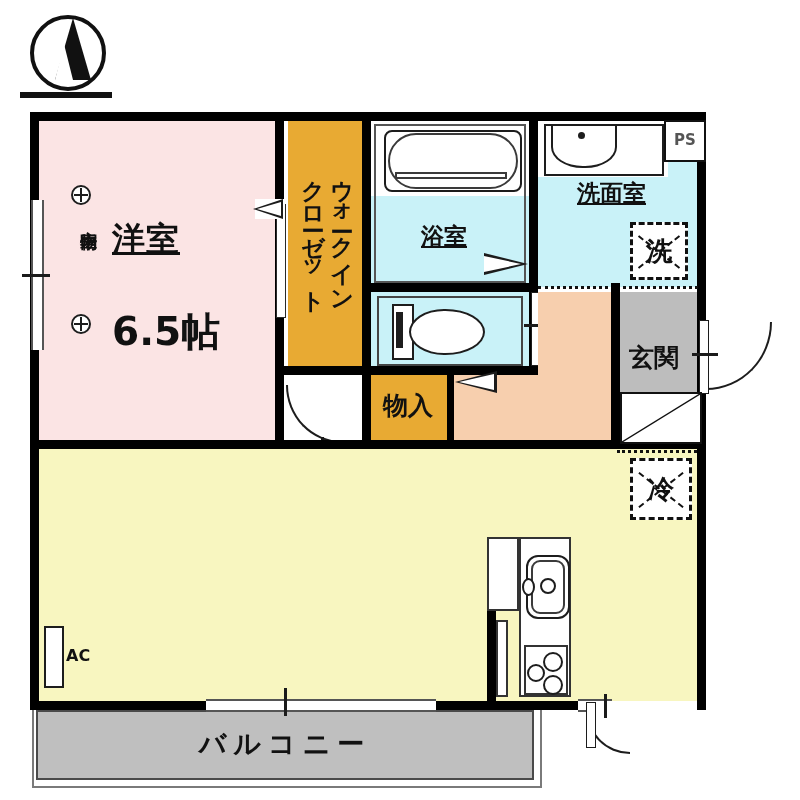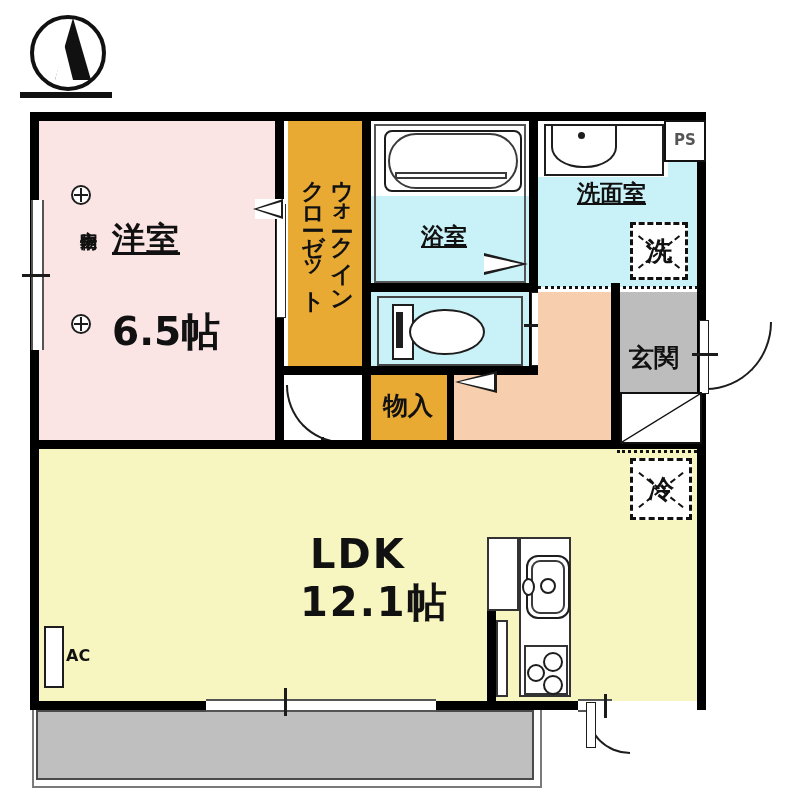--- a/index.html
+++ b/index.html
@@ -115,20 +115,21 @@
 
 <div id="plan">
 
   <div class="compass-ring" style="left:30px;top:15px;width:68px;height:68px;"></div>
   <div class="compass-needle" style="left:55px;top:18px;border-left:18px solid transparent;border-right:18px solid transparent;border-bottom:62px solid #111;"></div>
   <div class="compass-needle" style="left:55px;top:44px;border-left:9px solid transparent;border-right:9px solid transparent;border-bottom:36px solid #fff;"></div>
   <div class="compass-bar" style="left:20px;top:92px;width:92px;height:6px;"></div>
 
   <div class="room fill-balcony" style="left:36px;top:710px;width:498px;height:70px;border:2px solid #4a4a4a;"></div>
   <div class="hair" style="left:32px;top:706px;width:506px;height:78px;background:transparent;border:2px solid #7a7a7a;"></div>
+  <div class="lbl t-balcony center" style="left:36px;top:730px;width:498px;">バルコニー</div>
 
   <div class="wall" style="left:30px;top:112px;width:676px;height:9px;"></div>
 
   <div class="wall" style="left:30px;top:112px;width:9px;height:598px;"></div>
 
   <div class="wall" style="left:30px;top:701px;width:580px;height:9px;"></div>
 
   <div class="wall" style="left:697px;top:112px;width:9px;height:598px;"></div>
 
   <div class="room fill-bed" style="left:39px;top:121px;width:243px;height:327px;"></div>
@@ -239,22 +240,20 @@
   <div class="wintick" style="left:692px;top:353px;width:26px;height:3px;"></div>
 
   <div class="shoe" style="left:620px;top:392px;width:78px;height:48px;">
     <svg class="diag" viewBox="0 0 100 100" preserveAspectRatio="none">
       <line x1="100" y1="0" x2="0" y2="100" stroke="#111" stroke-width="2"></line>
     </svg>
   </div>
 
   <div class="room fill-ldk" style="left:39px;top:449px;width:658px;height:252px;"></div>
 
-  <div class="lbl t-ldk" style="left:310px;top:534px;">LDK</div>
-  <div class="lbl t-ldk" style="left:300px;top:582px;">12.1帖</div>
 
   <div class="dashbox" style="left:630px;top:458px;width:62px;height:62px;">
     <i class="x1"></i>
       <i class="x2"></i>
     <span>冷</span>
   </div>
   <div class="dotline" style="left:617px;top:450px;width:80px;"></div>
 
   <div class="acbox" style="left:44px;top:626px;width:16px;height:58px;"></div>
   <div class="lbl t-ac" style="left:66px;top:648px;text-align:right;">AC</div>

